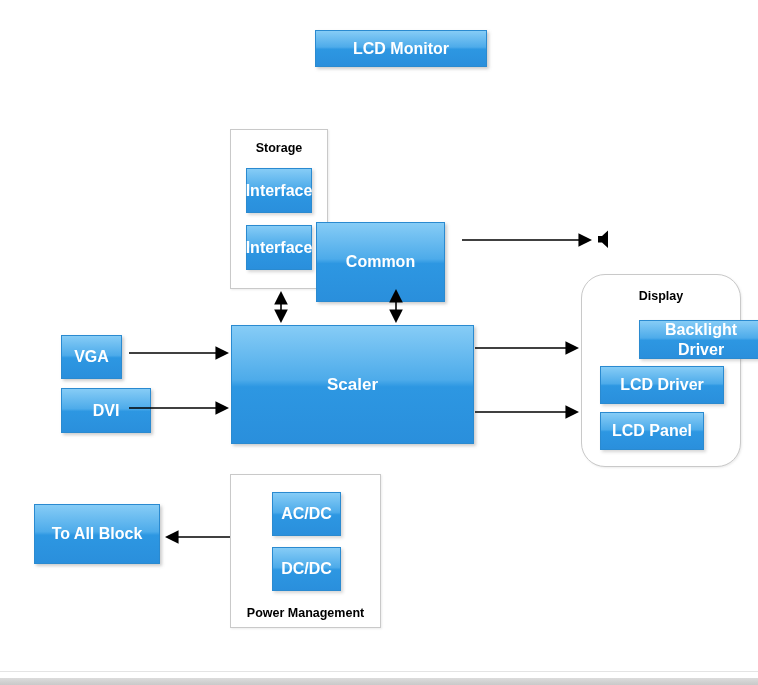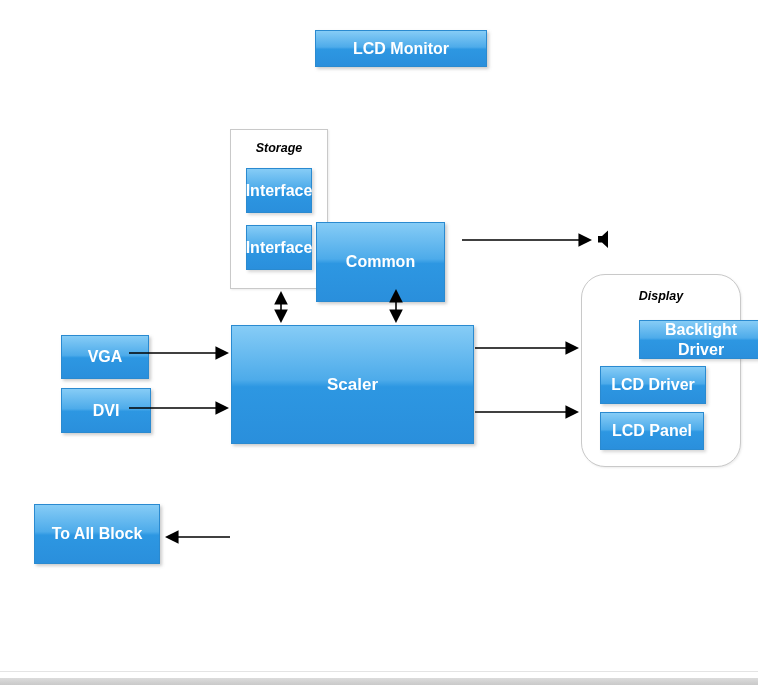--- a/index.html
+++ b/index.html
@@ -41,21 +41,20 @@
     z-index: 1;
   }
   .group .group-label {
     position: absolute;
     left: 0;
     width: 100%;
     text-align: center;
     font-size: 12.5px;
     font-weight: bold;
     color: #000000;
-    font-style: italic;
   }
   .group .block { box-shadow: 2px 2px 3px rgba(120,120,120,0.3); align-items: center; }
 
   .two-line { padding: 16px 26px; margin-left: 39px; }
 
   
   .wires {
     position: absolute;
     left: 0; top: 0;
     width: 758px; height: 685px;
@@ -83,24 +82,24 @@
   #group-storage { left: 230px; top: 129px; width: 98px;  height: 160px; }
   #group-storage .group-label { top: 11px; }
   #blk-interface1 { left: 15px; top: 38px; width: 66px; height: 45px; }
   #blk-interface2 { left: 15px; top: 95px; width: 66px; height: 45px; }
 
   #blk-common    { left: 316px; top: 222px; width: 129px; height: 80px; }
 
   #group-display { left: 581px; top: 274px; width: 160px; height: 193px; border-radius: 24px; }
   #group-display .group-label { top: 14px; }
   #blk-backlight { left: 18px; top: 45px;  width: 124px; height: 39px; }
-  #blk-lcddriver { left: 18px; top: 91px;  width: 106px; height: 38px; }
+  #blk-lcddriver { left: 18px; top: 91px;  width: 124px; height: 38px; }
   #blk-lcdpanel  { left: 18px; top: 137px; width: 104px; height: 38px; }
 
-  #blk-vga       { left: 61px;  top: 335px; width: 88px;  height: 44px; }
+  #blk-vga       { left: 61px;  top: 335px; width: 61px;  height: 44px; }
   #blk-dvi       { left: 61px;  top: 388px; width: 90px;  height: 45px; }
   #blk-scaler    { left: 231px; top: 325px; width: 243px; height: 119px; }
 
   #group-power   { left: 230px; top: 474px; width: 151px; height: 154px; }
   #group-power .group-label { top: 131px; }
   #blk-acdc      { left: 41px; top: 17px; width: 69px; height: 44px; }
   #blk-dcdc      { left: 41px; top: 72px; width: 69px; height: 44px; }
 
   #blk-toall     { left: 34px; top: 504px; width: 126px; height: 60px; }
 </style>
@@ -144,20 +143,29 @@
     <span>VGA</span>
   </div>
   <div class="block" id="blk-dvi">
     <span>DVI</span>
   </div>
 
   <div class="block big" id="blk-scaler">
     <span>Scaler</span>
   </div>
 
+  <div class="group" id="group-power">
+    <div class="block" id="blk-acdc">
+      <span>AC/DC</span>
+    </div>
+    <div class="block" id="blk-dcdc">
+      <span>DC/DC</span>
+    </div>
+    <div class="group-label">Power Management</div>
+  </div>
 
   <div class="block" id="blk-toall">
     <span>To All Block</span>
   </div>
 
   <svg class="wires" width="758" height="685" viewBox="0 0 758 685" xmlns="http://www.w3.org/2000/svg">
     <defs>
       <marker id="ah" viewBox="0 0 10 10" refX="8.5" refY="5" markerWidth="8.5" markerHeight="8.5" orient="auto-start-reverse">
         <path d="M0,0 L10,5 L0,10 z" fill="#000000"></path>
       </marker>

